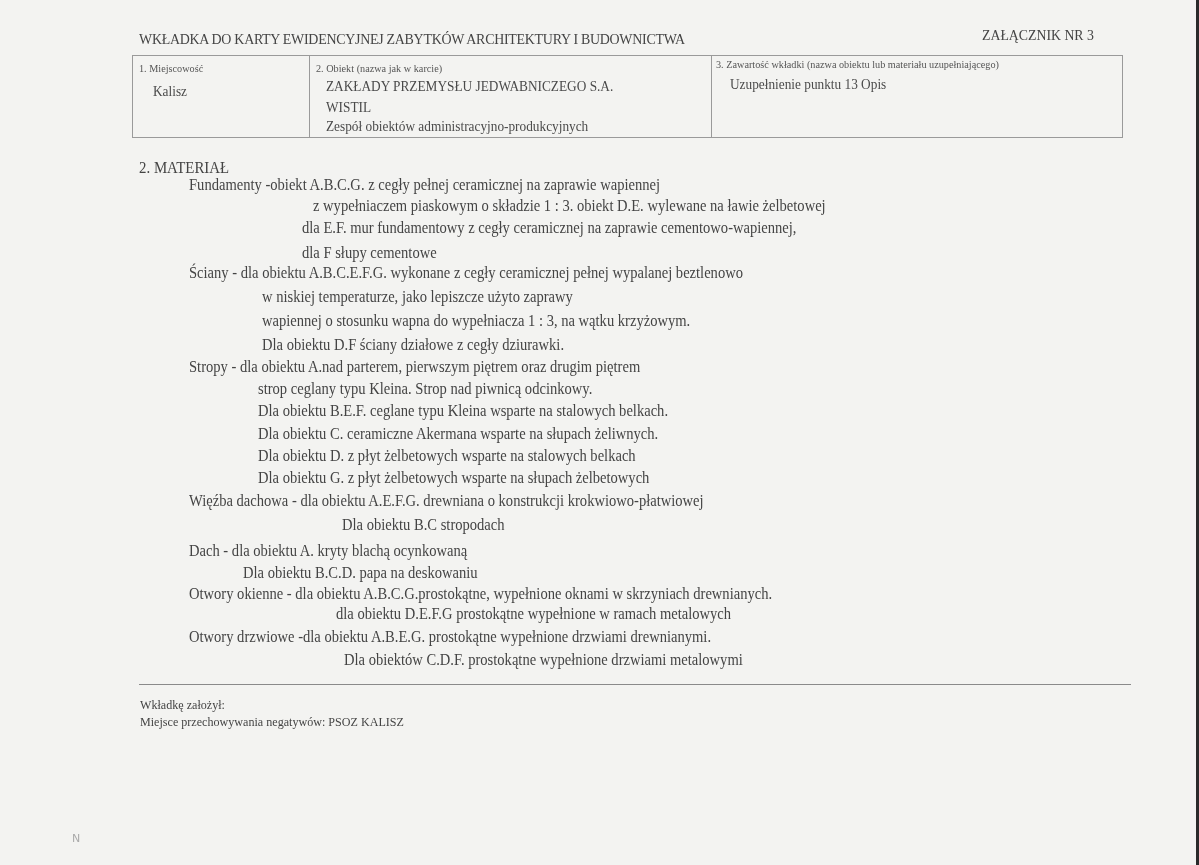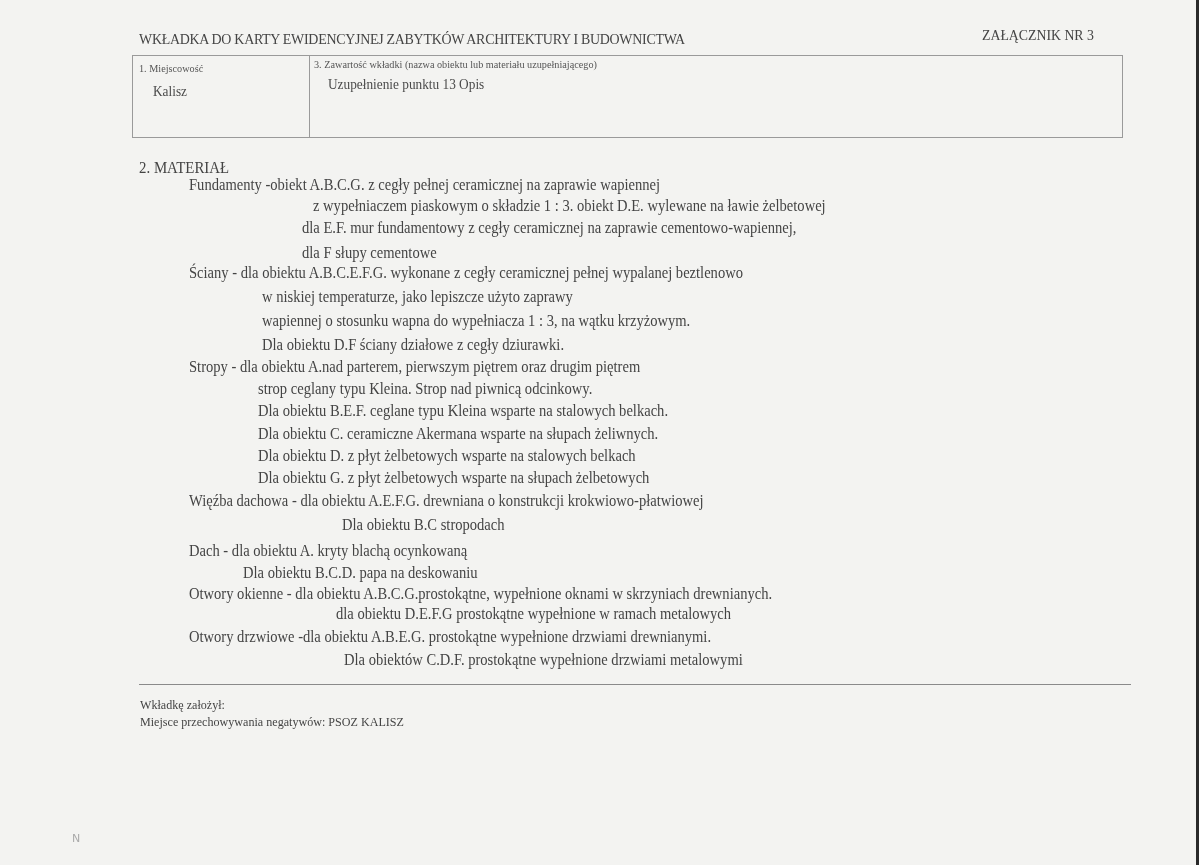--- a/index.html
+++ b/index.html
@@ -77,20 +77,26 @@
 <div class="page">
 
   <div class="header-title">WKŁADKA DO KARTY EWIDENCYJNEJ ZABYTKÓW ARCHITEKTURY I BUDOWNICTWA</div>
   <div class="header-annex">ZAŁĄCZNIK NR 3</div>
 
   <div class="info-table">
     <div class="cell cell-1">
       <div class="cell-label">1. Miejscowość</div>
       <div class="cell-value" style="left:20px; top:26px;">Kalisz</div>
     </div>
+    <div class="cell cell-2">
+      <div class="cell-label">2. Obiekt (nazwa jak w karcie)</div>
+      <div class="cell-value" style="left:16px; top:21px;">ZAKŁADY PRZEMYSŁU JEDWABNICZEGO  S.A.</div>
+      <div class="cell-value" style="left:16px; top:42px;">WISTIL</div>
+      <div class="cell-value" style="left:16px; top:61px;">Zespół obiektów administracyjno-produkcyjnych</div>
+    </div>
     <div class="cell cell-3">
       <div class="cell-label" style="left:4px; top:2px;">3. Zawartość wkładki (nazwa obiektu lub materiału uzupełniającego)</div>
       <div class="cell-value" style="left:18px; top:19px;">Uzupełnienie punktu 13 Opis</div>
     </div>
   </div>
 
   <div class="section-title">2. MATERIAŁ</div>
 
   <div class="line" style="left:189px; top:176px;">Fundamenty -obiekt A.B.C.G. z cegły pełnej ceramicznej na zaprawie wapiennej</div>
   <div class="line" style="left:313px; top:197px;">z wypełniaczem  piaskowym o składzie 1 : 3. obiekt D.E. wylewane na ławie żelbetowej</div>

